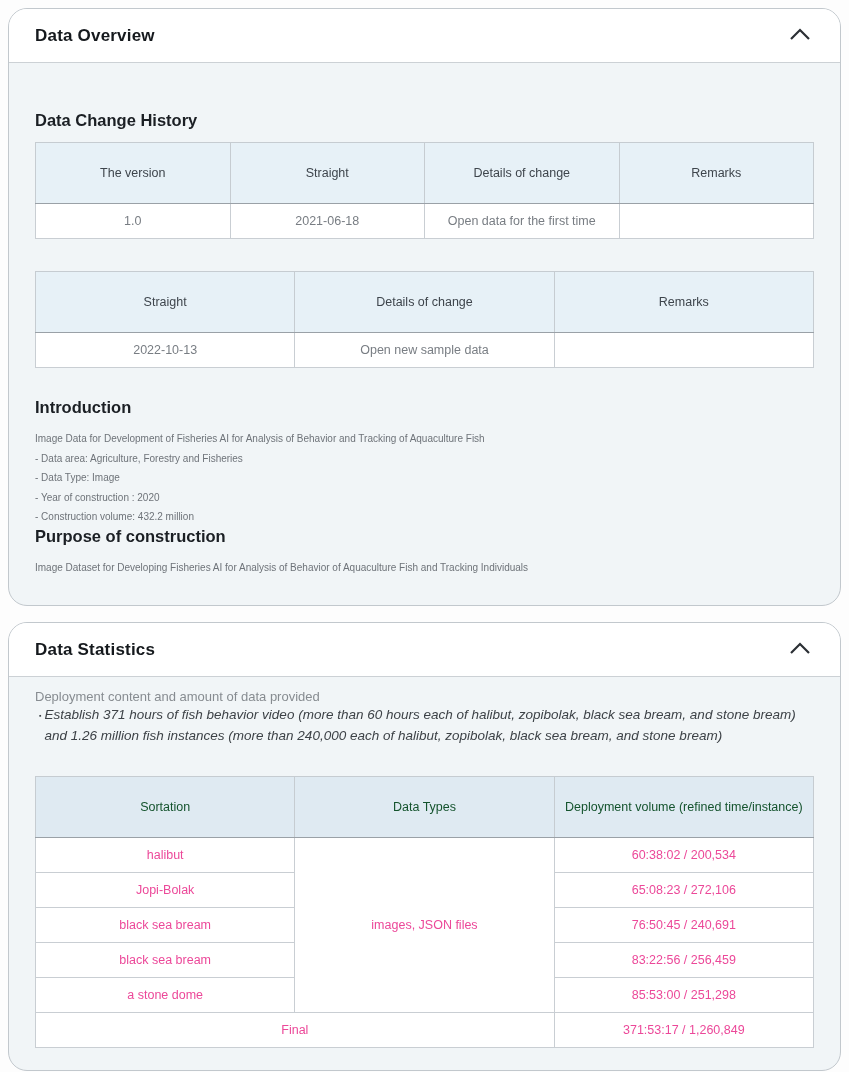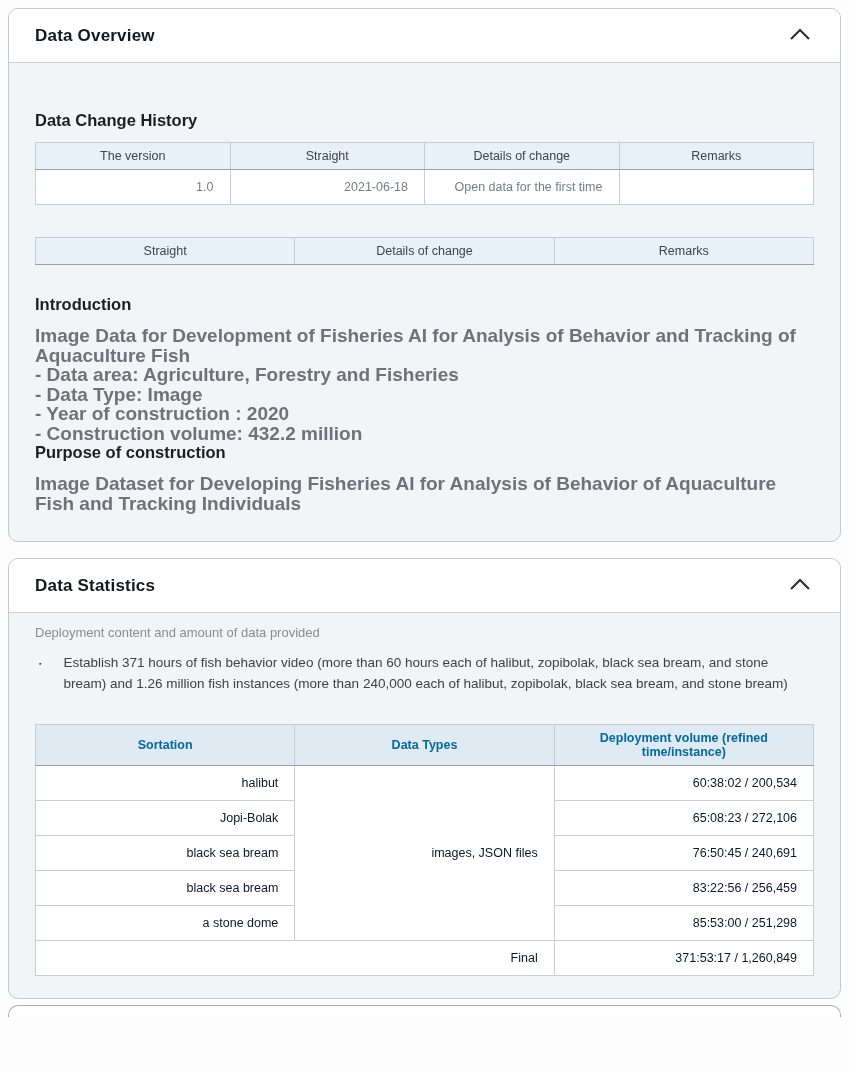--- a/index.html
+++ b/index.html
@@ -4,21 +4,21 @@
 <style>
   * { box-sizing: border-box; margin: 0; padding: 0; }
   html, body { width: 849px; height: 1072px; overflow: hidden; }
   body {
     background: #fdfdfd;
     font-family: "Liberation Sans", sans-serif;
     padding: 8px;
   }
   .card {
     border: 1px solid #c2c8cd;
-    border-radius: 10px;
+    border-radius: 19px;
     background: #f1f5f7;
     overflow: hidden;
   }
   .card-overview { margin-bottom: 16px; }
   .card-header {
     background: #ffffff;
     height: 54px;
     display: flex;
     align-items: center;
     justify-content: space-between;
@@ -58,60 +58,60 @@
     background: #ffffff;
     table-layout: fixed;
   }
   .data-table th {
     background: #e7f1f7;
     border: 1px solid #c6ccd1;
     border-bottom: 1px solid #9aa1a7;
     font-size: 12.5px;
     font-weight: 500;
     color: #3e454c;
-    padding: 6px 8px;
+    padding: 23px 8px;
   }
   .data-table td {
     border: 1px solid #c9ced3;
     background: #ffffff;
     font-size: 12.5px;
     font-weight: 400;
     color: #787d83;
-    text-align: right;
-    padding: 10px 16px;
+    text-align: center;
+    padding: 10px 4px;
   }
   .cols-4 th { width: 25%; }
   .cols-3 th { width: 33.33%; }
 
   .stats-table { margin-top: 30px; }
-  .stats-table th { background: #dfeaf2; color: #0369a1; font-weight: bold; }
-  .stats-table td { color: #0f172a; }
+  .stats-table th { background: #dfeaf2; color: #14532d; }
+  .stats-table td { color: #ec4899; }
 
   .body-text {
-    font-size: 19px;
+    font-size: 10px;
     line-height: 19.5px;
     color: #6e7379;
-    font-weight: 700;
+    font-weight: 400;
   }
   .purpose-text { margin-top: 10px; }
   .intro-lines { margin-top: 10px; }
 
   .stats-subtitle {
     font-size: 13px;
     color: #878c91;
-    margin-bottom: 12px;
   }
   .bullet-row {
     display: flex;
-    gap: 22px;
+    gap: 3px;
     padding-left: 4px;
     font-size: 13.5px;
     line-height: 21px;
     color: #3d4247;
     max-width: 790px;
+    font-style: italic;
   }
   .bullet-dot {
     font-size: 7px;
     line-height: 21px;
     margin-top: 1px;
     color: #3d4247;
     flex: 0 0 auto;
   }
   .card-stub {
     margin-top: 6px;
@@ -163,20 +163,25 @@
     <div class="sec-history">
       <table class="data-table cols-3" data-table="overview_panel.data_history.table">
           <thead>
             <tr>
               <th>Straight</th>
               <th>Details of change</th>
               <th>Remarks</th>
             </tr>
           </thead>
           <tbody>
+            <tr>
+              <td>2022-10-13</td>
+              <td>Open new sample data</td>
+              <td></td>
+            </tr>
           </tbody>
         </table>
     </div>
 
     <div class="sec-intro">
       <div class="section-heading">Introduction</div>
       <div class="body-text intro-lines">
         <div>Image Data for Development of Fisheries AI for Analysis of Behavior and Tracking of Aquaculture Fish</div>
         <div>- Data area: Agriculture, Forestry and Fisheries</div>
         <div>- Data Type: Image</div>

